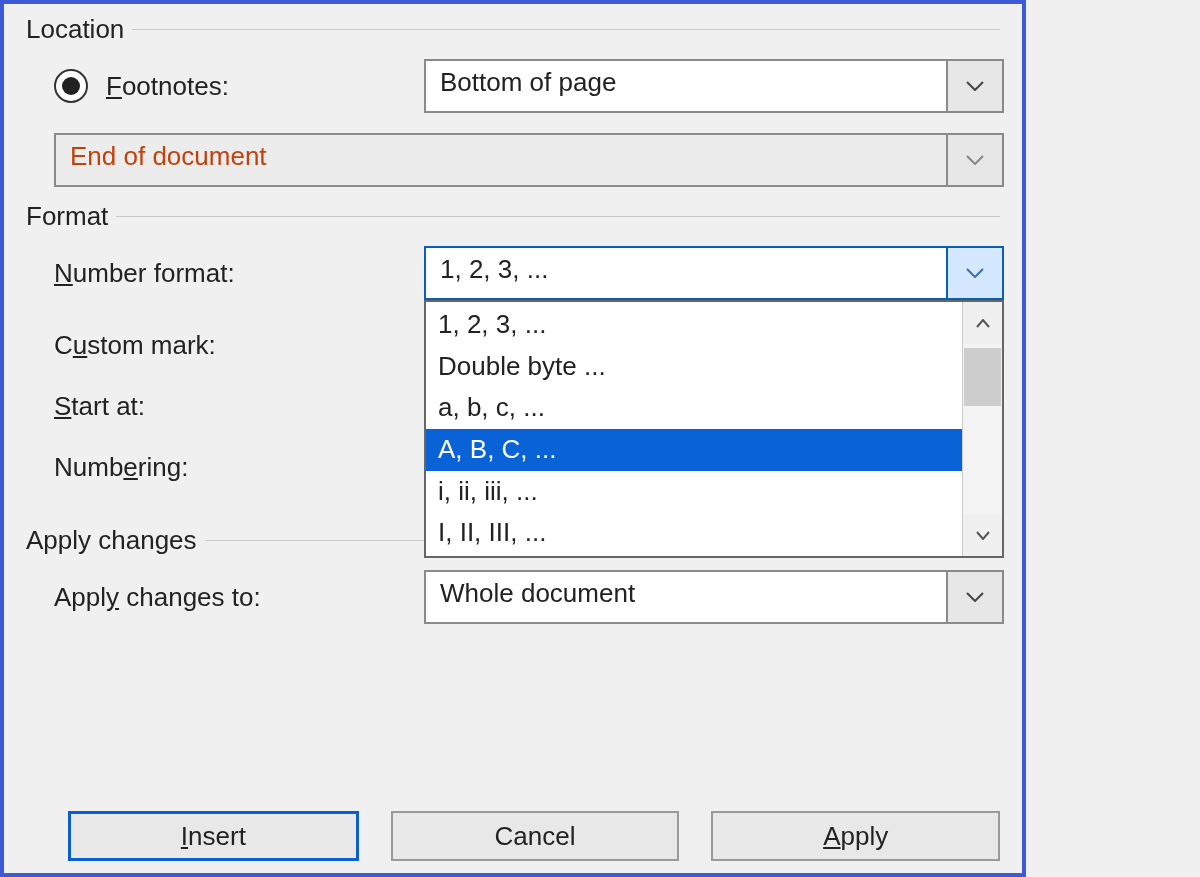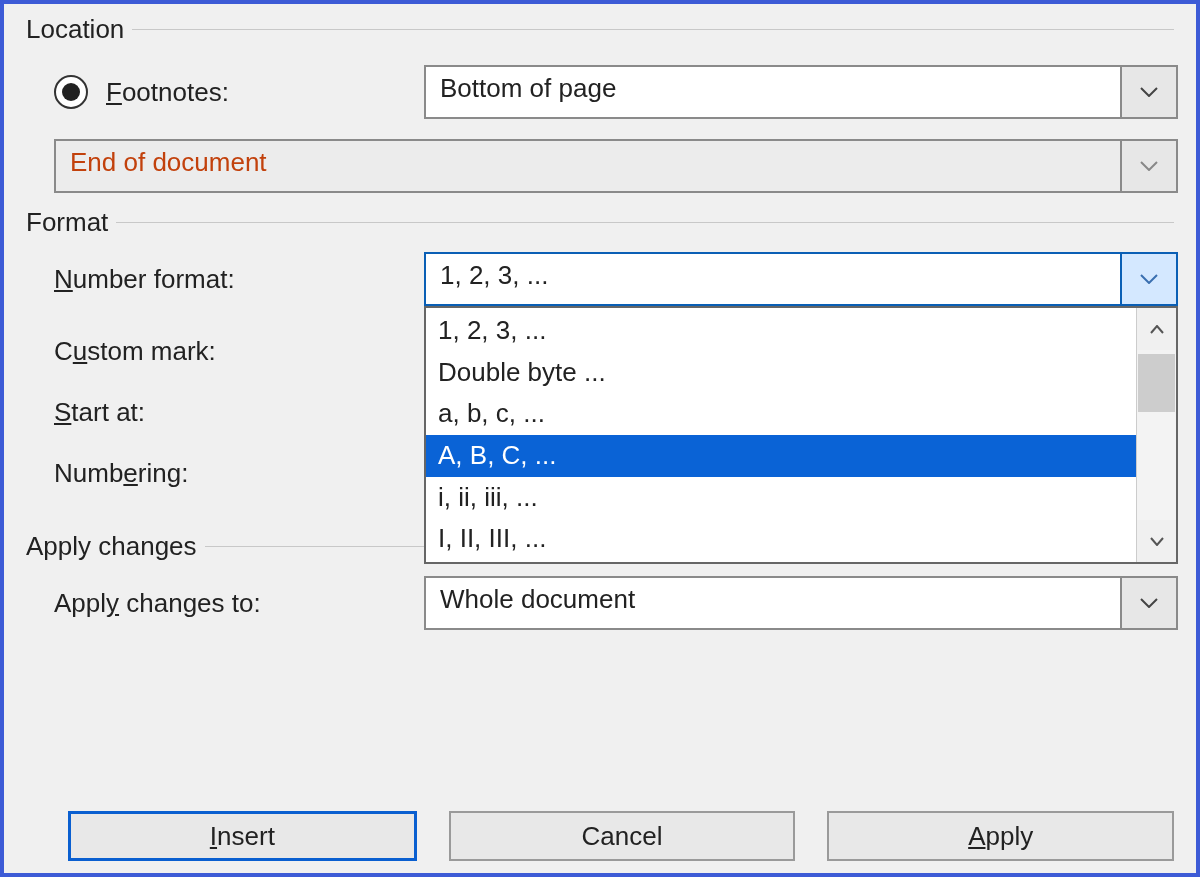--- a/index.html
+++ b/index.html
@@ -5,21 +5,21 @@
   * { box-sizing: border-box; }
   body {
     margin: 0;
     padding: 0;
     font-family: "Segoe UI", Tahoma, sans-serif;
     font-size: 26px;
     background: #f0f0f0;
     color: #222;
   }
   .dialog {
-    width: 1200px;
+    width: 1026px;
     height: 877px;
     border: 4px solid #3d5bd6;
     background: #f0f0f0;
     position: relative;
     padding: 10px 18px 0 22px;
   }
   .section-header {
     display: flex;
     align-items: center;
     margin-top: 2px;
@@ -173,21 +173,21 @@
     display: flex;
     align-items: center;
     justify-content: center;
     font-size: 26px;
   }
   .btn.primary {
     border: 3px solid #0a5fd0;
   }
   
   .sec-location { margin-top: 0; }
-  .row.footnotes { margin-top: 20px; justify-content: space-between; }
+  .row.footnotes { margin-top: 14px; justify-content: space-between; }
   .row.endnotes { margin-top: 20px; }
   .sec-format { margin-top: 14px; }
   .row.numfmt { margin-top: 14px; position: relative; z-index: 4;}
   .row.custmark { margin-top: 30px; }
   .row.startat { margin-top: 30px; }
   .row.numbering { margin-top: 30px; }
   .sec-apply { margin-top: 42px; }
   .row.applyto { margin-top: 14px; }
 </style>
 </head>

